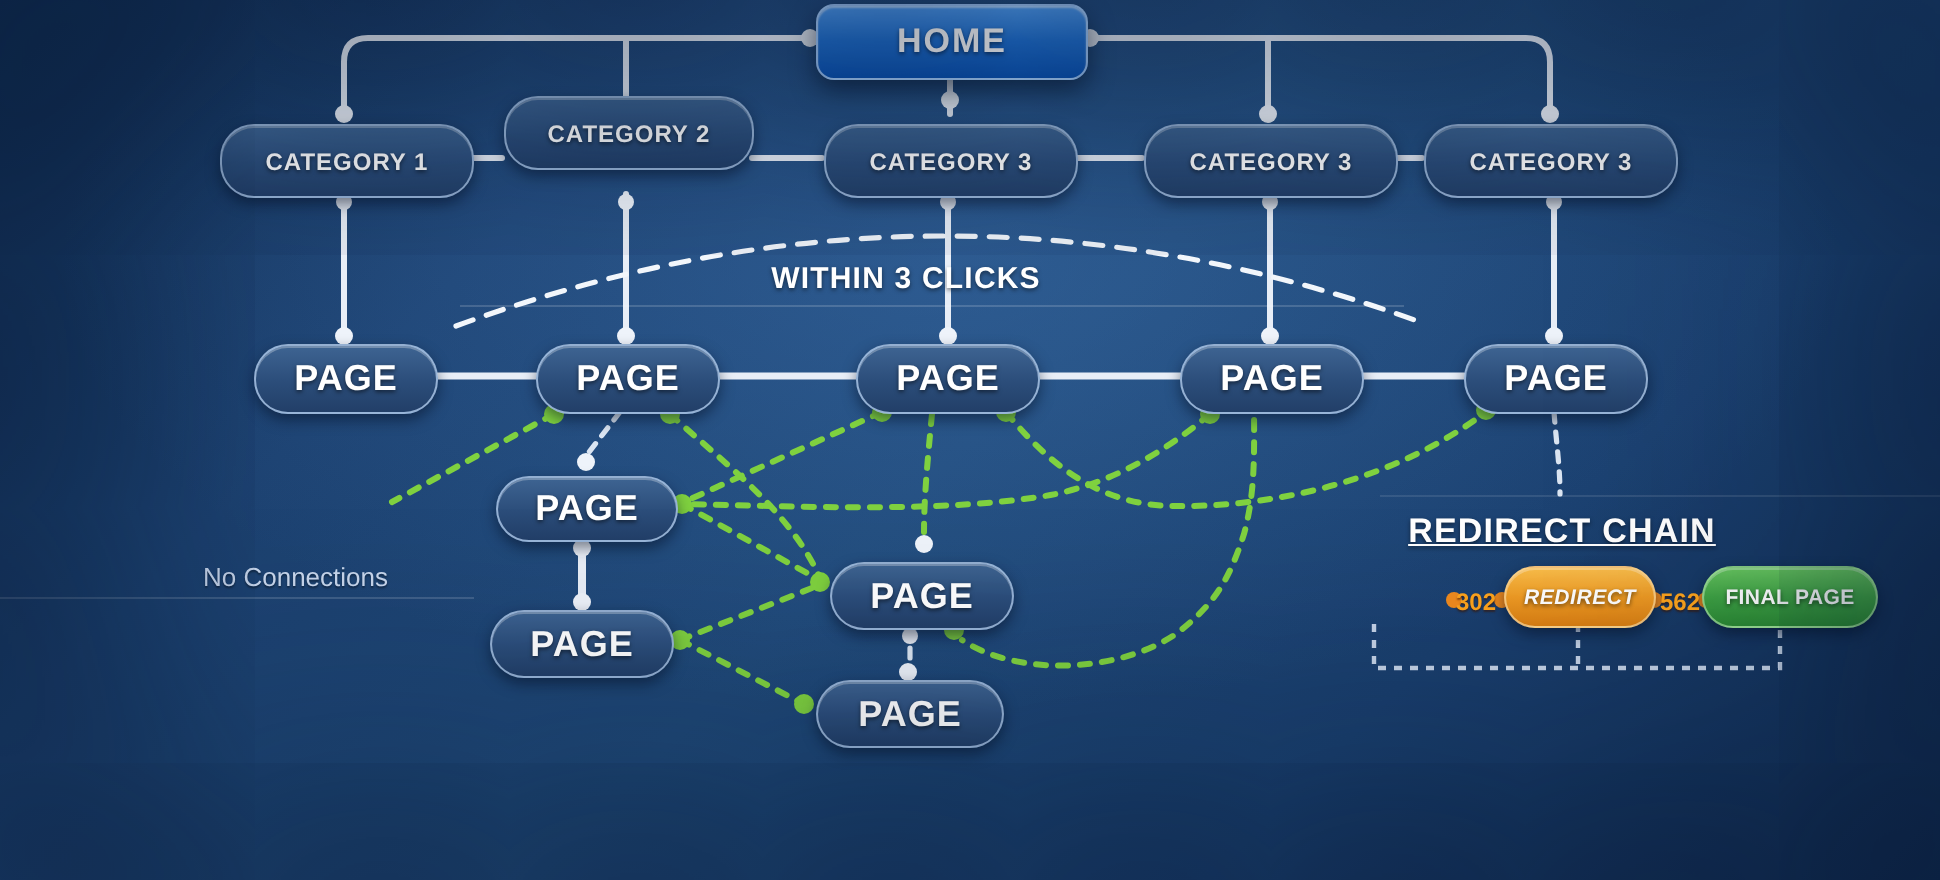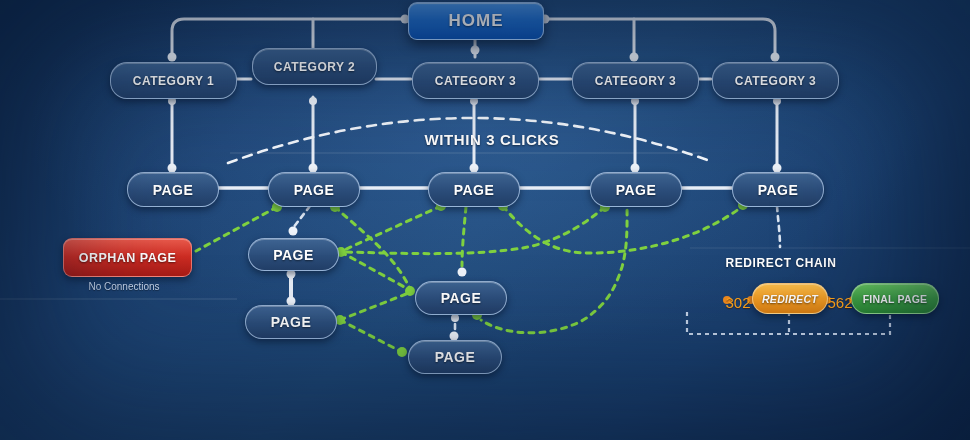--- a/index.html
+++ b/index.html
@@ -21,21 +21,21 @@
     position:absolute;z-index:2;
     display:flex;align-items:center;justify-content:center;
     color:#fff;font-weight:bold;letter-spacing:.5px;
     text-shadow:0 1px 2px rgba(0,0,0,.55);
     border-radius:17px;
     box-shadow:0 3px 7px rgba(4,14,34,.5), inset 0 1px 0 rgba(255,255,255,.28);
   }
   .navy{
     background:linear-gradient(180deg,#3e6492 0%,#2c4e7b 52%,#223f68 100%);
     border:1px solid rgba(168,195,228,.85);
-    font-size:14px;
+    font-size:18px;
   }
   .cat{font-size:12px;}
   .home{
     background:linear-gradient(180deg,#4f9cf0 0%,#2070d0 48%,#0b52b2 100%);
     border:1px solid rgba(190,220,255,.8);
     font-size:17px;letter-spacing:1px;border-radius:9px;
     box-shadow:0 5px 12px rgba(3,12,30,.55), inset 0 1px 1px rgba(255,255,255,.5);
   }
   .red{
     background:linear-gradient(180deg,#e95a4c 0%,#cd2c23 48%,#a81b16 100%);
@@ -55,23 +55,23 @@
   .green{
     background:linear-gradient(180deg,#67c55f 0%,#3fa344 50%,#2b8a33 100%);
     border:1px solid rgba(185,240,175,.65);
     font-size:10.5px;letter-spacing:.2px;
   }
   .label{
     position:absolute;z-index:3;color:#fff;text-align:center;
     text-shadow:0 1px 2px rgba(0,0,0,.5);
   }
   .within{font-size:15px;font-weight:bold;letter-spacing:.6px;}
-  .note{font-size:10px;color:#c7d6ec;font-weight:normal;text-shadow:0 1px 1px rgba(0,0,0,.4);}
-  .rtitle{font-size:12px;font-weight:bold;letter-spacing:.6px;}
-  .code{font-size:15px;font-weight:normal;color:#ffa51c;text-shadow:0 1px 1px rgba(60,20,0,.6);}
+  .note{font-size:13px;color:#c7d6ec;font-weight:normal;text-shadow:0 1px 1px rgba(0,0,0,.4);text-align:right;}
+  .rtitle{font-size:17px;font-weight:bold;letter-spacing:.6px;text-decoration:underline;}
+  .code{font-size:12px;font-weight:bold;color:#ffa51c;text-shadow:0 1px 1px rgba(60,20,0,.6);}
 </style>
 </head>
 <body>
 
 <div class="stage">
 
   <svg class="wires" width="970" height="440" viewBox="0 0 970 440">
 
     <g stroke="#e8eef7" stroke-width="3" fill="none" stroke-linecap="round">
       <path d="M405,19 H184 Q172,19 172,31 V53"></path>
@@ -184,25 +184,24 @@
   <div class="node navy" style="left:268px;top:172px;width:90px;height:33px">PAGE</div>
   <div class="node navy" style="left:428px;top:172px;width:90px;height:33px">PAGE</div>
   <div class="node navy" style="left:590px;top:172px;width:90px;height:33px">PAGE</div>
   <div class="node navy" style="left:732px;top:172px;width:90px;height:33px">PAGE</div>
 
   <div class="node navy" style="left:248px;top:238px;width:89px;height:31px">PAGE</div>
   <div class="node navy" style="left:415px;top:281px;width:90px;height:32px">PAGE</div>
   <div class="node navy" style="left:245px;top:305px;width:90px;height:32px">PAGE</div>
   <div class="node navy" style="left:408px;top:340px;width:92px;height:32px">PAGE</div>
 
-  <div class="node red" style="left:63px;top:238px;width:127px;height:37px">ORPHAN PAGE</div>
 
   <div class="node orange" style="left:752px;top:283px;width:74px;height:29px">REDIRECT</div>
   <div class="node green" style="left:851px;top:283px;width:86px;height:29px">FINAL PAGE</div>
 
-  <div class="label within" style="left:392px;top:131px;width:200px">WITHIN 3 CLICKS</div>
+  <div class="label within" style="left:353px;top:131px;width:200px">WITHIN 3 CLICKS</div>
   <div class="label note" style="left:54px;top:281px;width:140px">No Connections</div>
   <div class="label rtitle" style="left:701px;top:256px;width:160px">REDIRECT CHAIN</div>
   <div class="label code" style="left:725px;top:294px;width:26px">302</div>
   <div class="label code" style="left:827px;top:294px;width:26px">562</div>
 
   <div class="vignette"></div>
 </div>
 
 </body></html>

